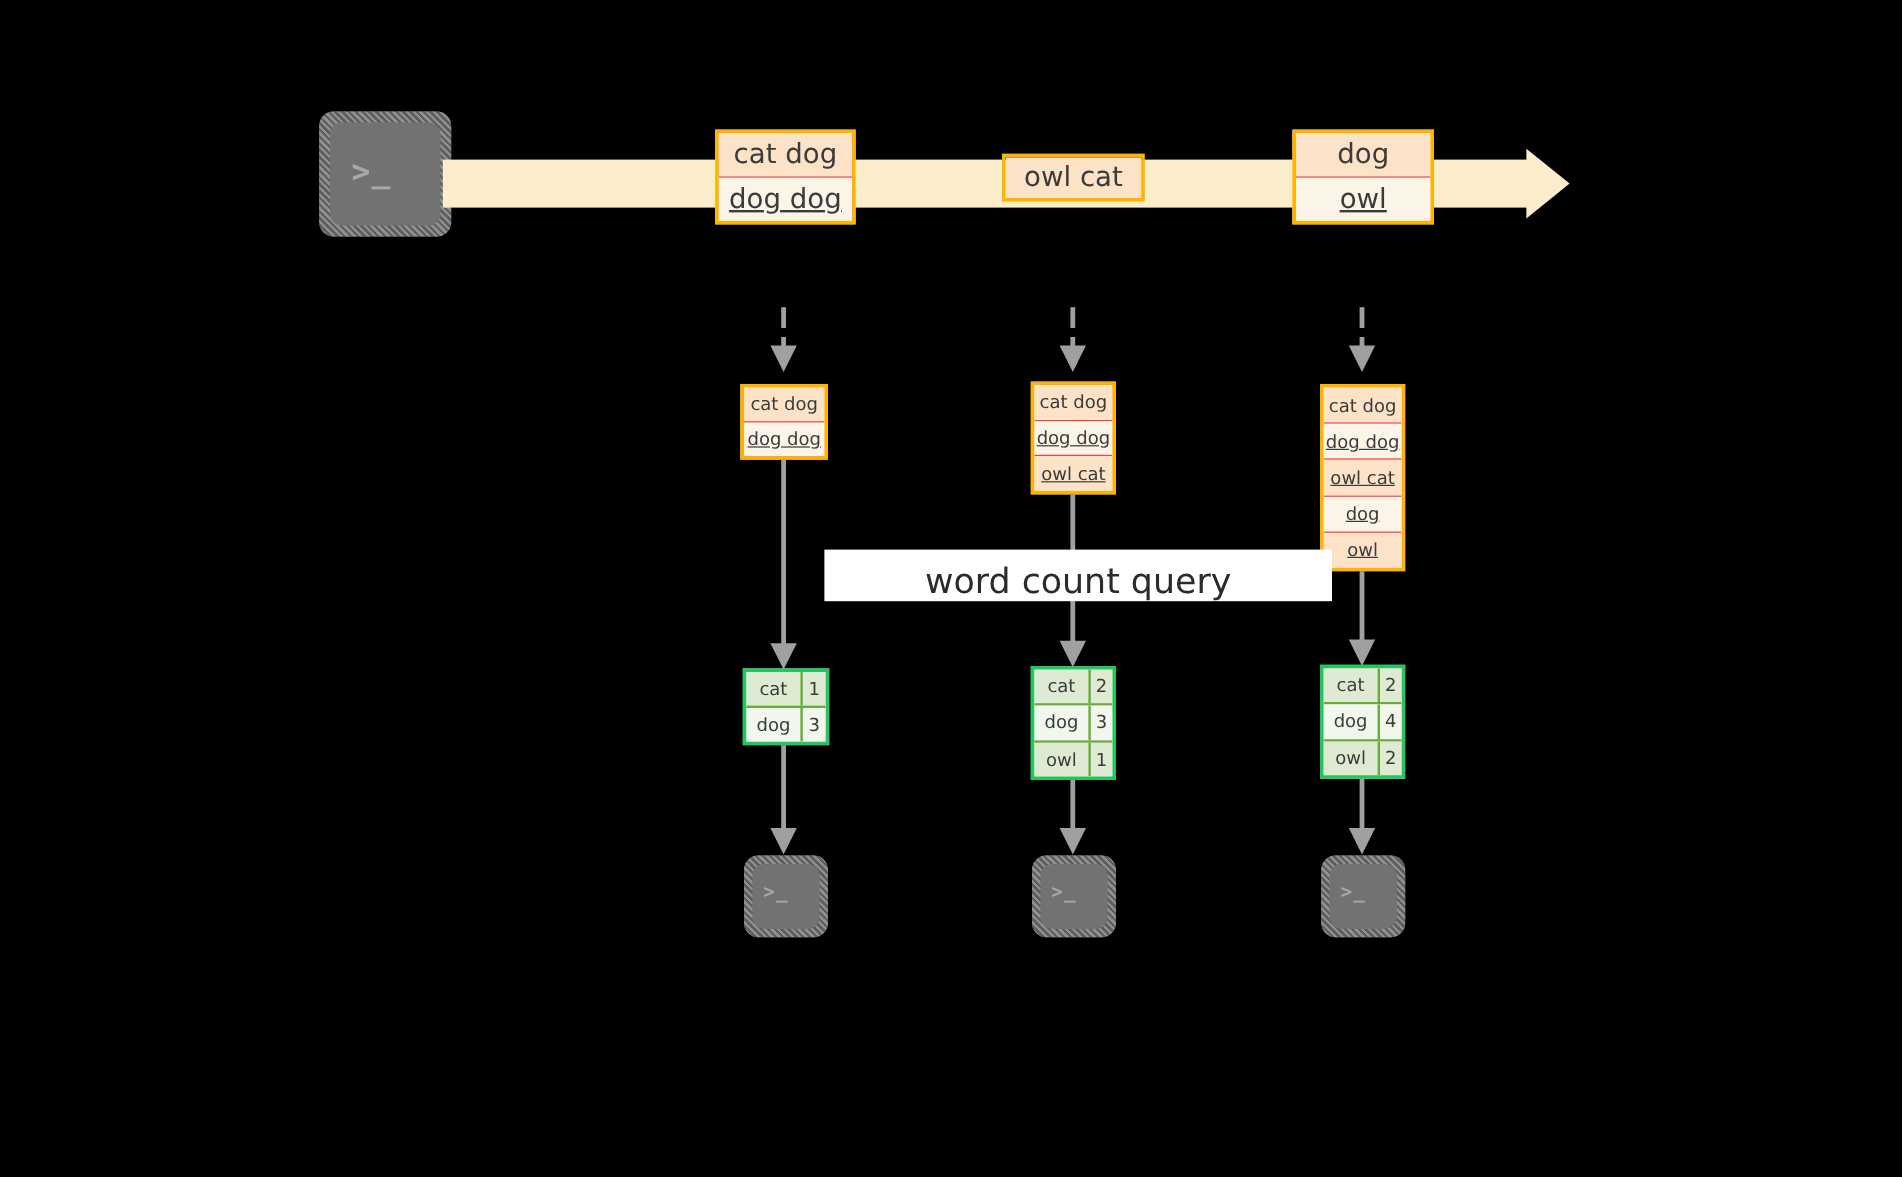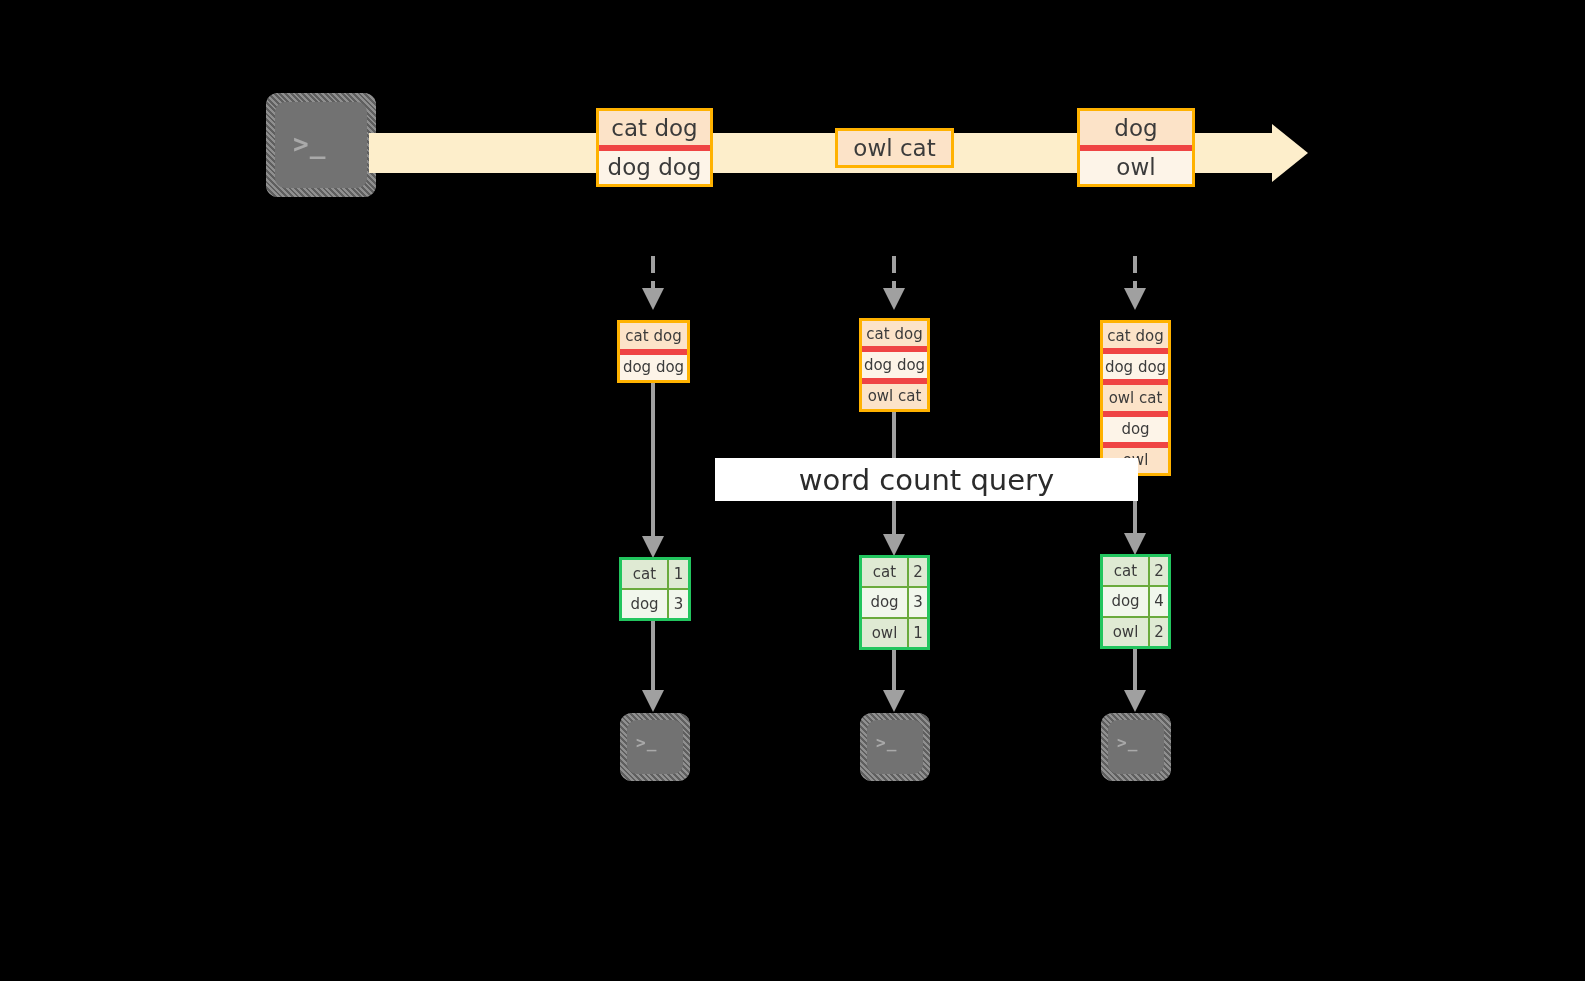--- a/index.html
+++ b/index.html
@@ -81,21 +81,21 @@
   .ebox .cell {
     flex: 1 1 auto;
     display: flex;
     align-items: center;
     justify-content: center;
     color: #3b3b3b;
     white-space: nowrap;
     background: #fdf4e8;
   }
   .ebox .cell.dark { background: #fce3c8; }
-  .ebox .cell + .cell { border-top: 6px solid #ef4444; }
+  .ebox .cell + .cell { border-top: 1px solid #ef4444; text-decoration: underline; }
 
   
   .ebox.stream-box { }
   .ebox.stream-box .cell { font-size: 23px; }
 
   
   .ebox.stack-box .cell { font-size: 15px; }
 
   
   .gtable {
@@ -145,26 +145,25 @@
       to bottom,
       #a0a0a0 0px, #a0a0a0 17px,
       rgba(0,0,0,0) 17px, rgba(0,0,0,0) 25px);
   }
 
   
   .banner {
     position: absolute;
     background: #ffffff;
     display: flex;
-    align-items: center;
+    align-items: flex-end;
     justify-content: center;
     color: #2b2b2b;
     font-size: 29px;
     white-space: nowrap;
-    margin-left: 28px;
   }
 </style>
 </head>
 <body>
 
 <div id="canvas">
 
   <div class="terminal" style="left:266px; top:93px; width:110px; height:104px;">
     <div class="hatch"></div>
     <div class="face" style="left:9px; top:9px; right:9px; bottom:9px;"></div>

